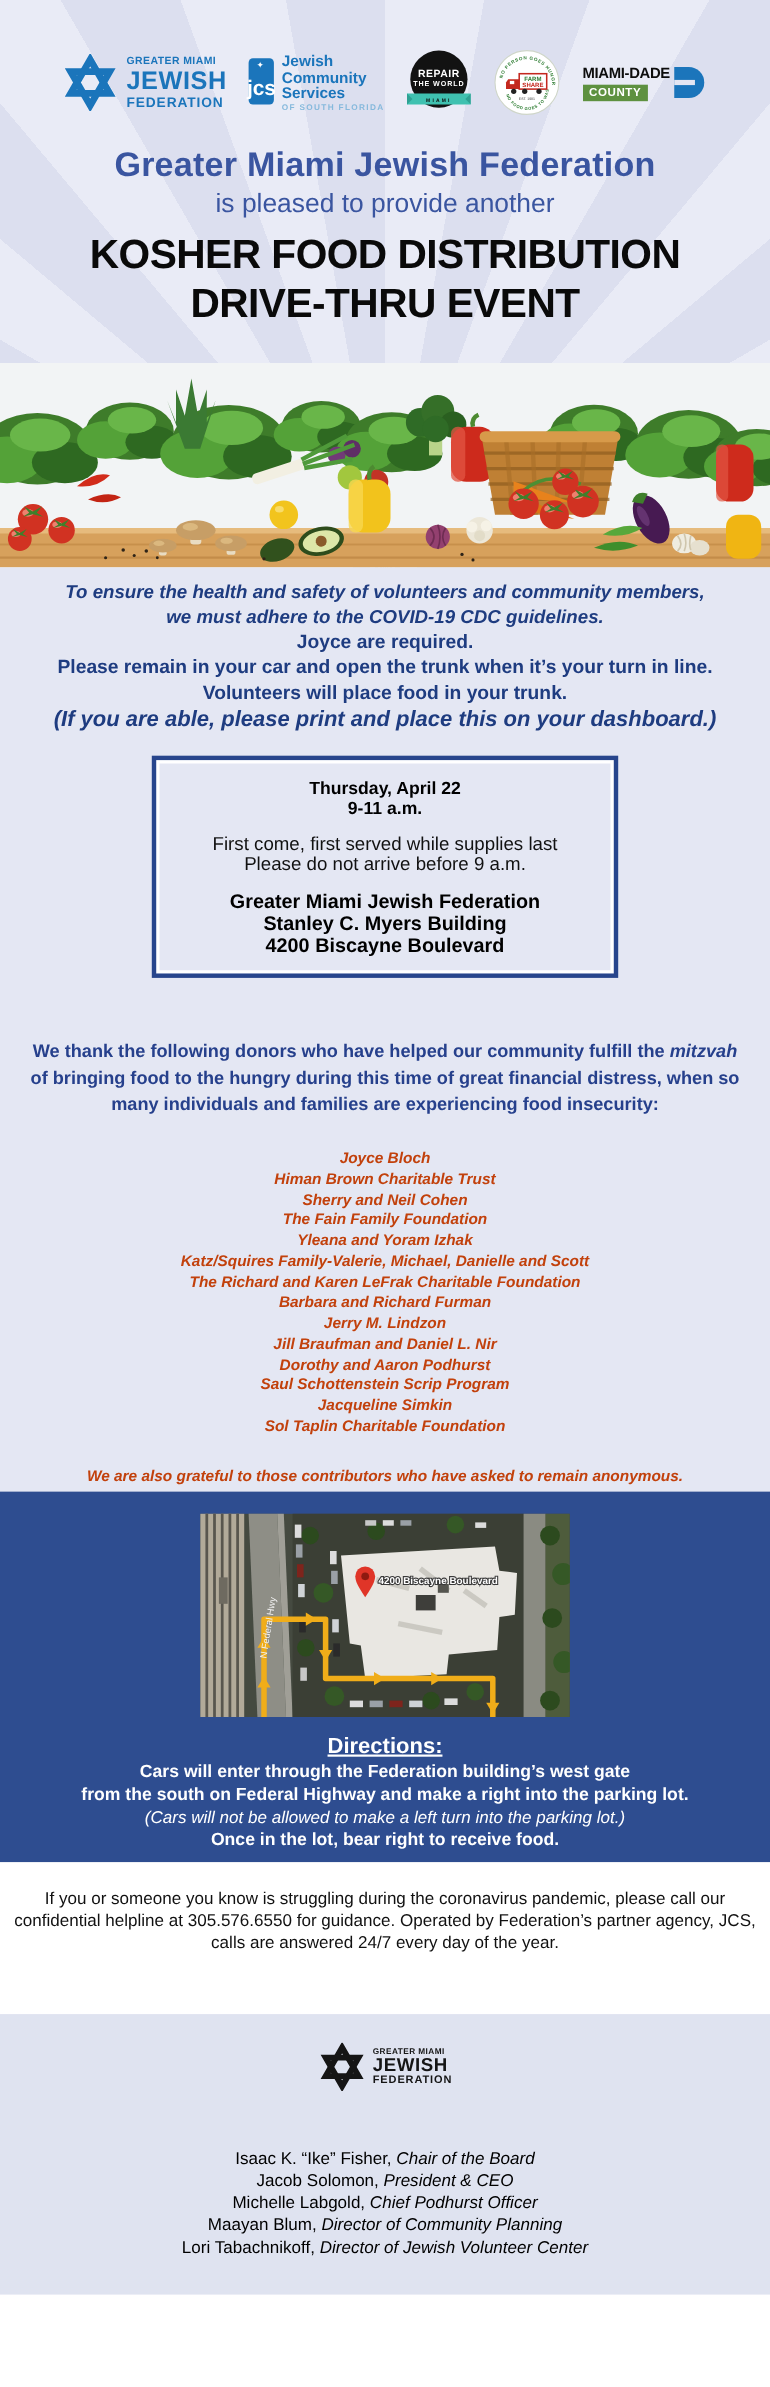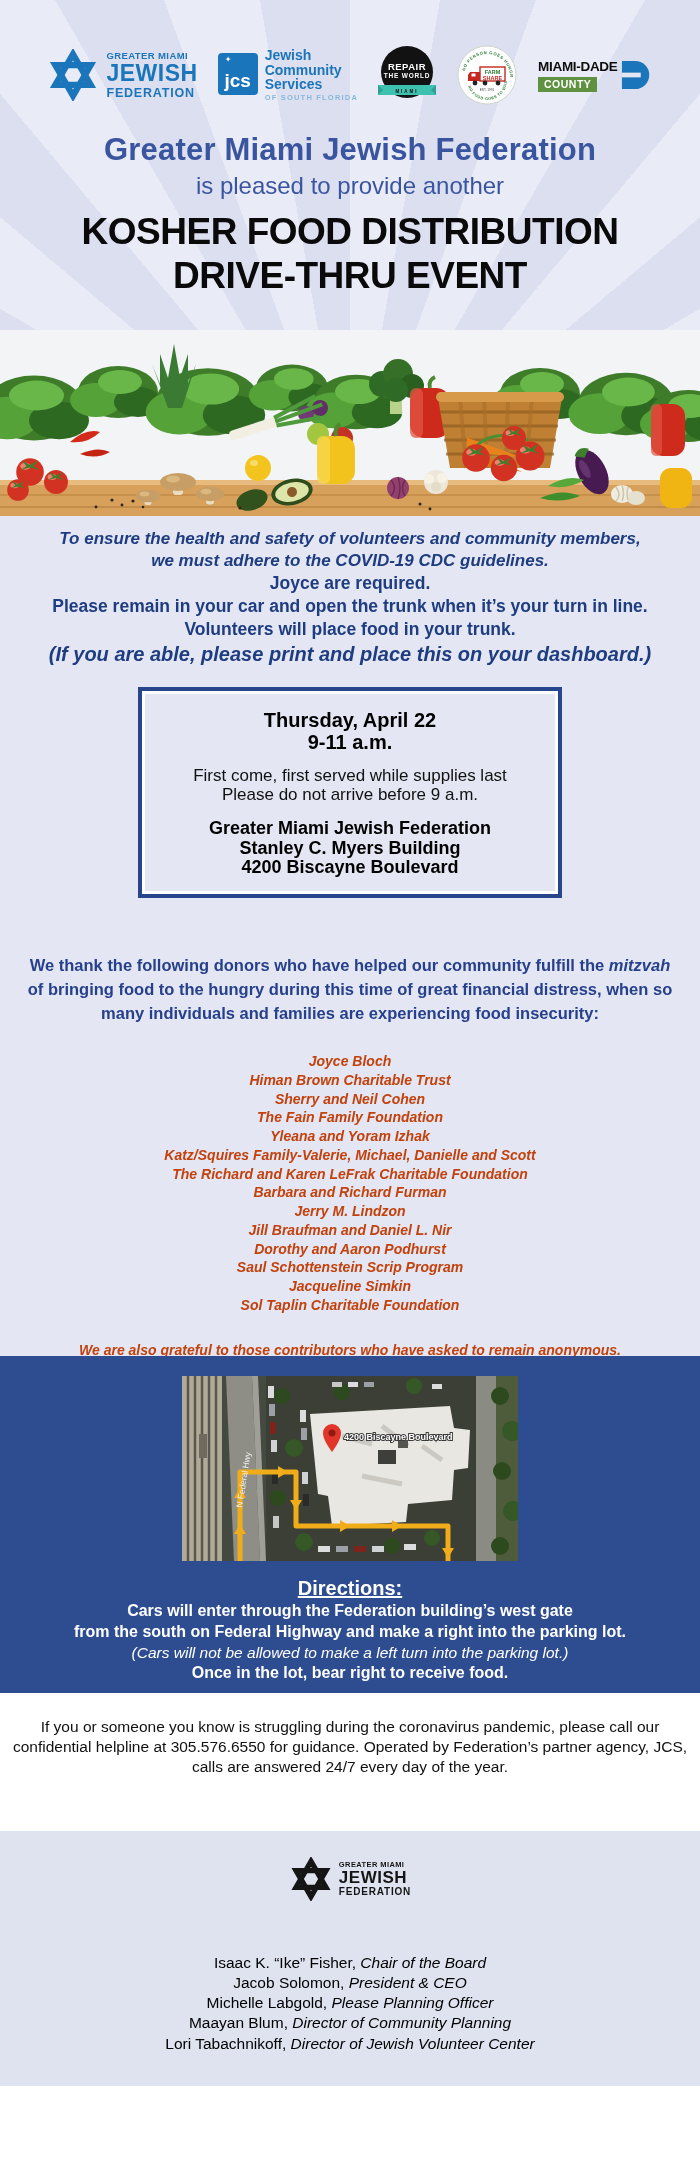--- a/index.html
+++ b/index.html
@@ -15,21 +15,21 @@
   .logos { display:flex; justify-content:center; align-items:center; gap:20px; padding-top:40px; height:110px; }
 
   .gmjf { display:flex; align-items:center; gap:7px; color:#1b75bb; }
   .gmjf .star { width:52px; height:52px; }
   .gmjf-text { text-align:left; line-height:1; }
   .gmjf-l1 { font-size:9.5px; font-weight:bold; letter-spacing:.4px; }
   .gmjf-l2 { font-size:23px; font-weight:bold; letter-spacing:.5px; margin-top:2px; }
   .gmjf-l3 { font-size:12.5px; font-weight:bold; letter-spacing:.8px; margin-top:2px; }
 
   .jcs { display:flex; align-items:flex-start; gap:7px; }
-  .jcs-box { width:40px; height:42px; margin-top:5px; background:#1b75bb; border-radius:4px;
+  .jcs-box { width:23px; height:42px; margin-top:5px; background:#1b75bb; border-radius:4px;
     display:flex; align-items:flex-end; justify-content:center; position:relative; }
   .jcs-box::after { content:"✦"; position:absolute; top:2px; left:7px; color:#fff; font-size:8px; }
   .jcs-mono { color:#fff; font-weight:bold; font-size:19px; line-height:1; padding-bottom:5px; }
   .jcs-text { text-align:left; color:#1b75bb; font-weight:bold; font-size:14px; line-height:1.05; }
   .jcs-l4 { color:#86b9dc; font-size:7.5px; letter-spacing:1.2px; margin-top:2px; }
 
   .mdc { display:flex; align-items:center; gap:3px; }
   .mdc-left { text-align:left; }
   .mdc-name { font-size:13.5px; font-weight:bold; color:#0d0d0d; letter-spacing:-.3px; }
   .mdc-county { display:inline-block; background:#5e9140; color:#fff; font-size:10.5px;
@@ -44,21 +44,21 @@
 
   
   .mid { height:840px; background:#e4e7f3; text-align:center; overflow:hidden; }
   .covid { margin-top:12px; color:#1e3c80; }
   .covid .bi { font-weight:bold; font-style:italic; font-size:17px; line-height:1.3; }
   .covid .b  { font-weight:bold; font-size:17.5px; line-height:1.32; }
   .covid .sm { font-weight:bold; font-style:italic; font-size:20px; line-height:1.3; }
 
   .event-box { width:424px; margin:20px auto 0; border:4px solid #27458c;
     box-shadow:inset 0 0 0 3px #fff; padding:18px 8px 16px; background:#e4e7f3; }
-  .ev-date, .ev-time { font-size:20px; font-weight:bold; line-height:1.1; color:#000; }
+  .ev-date, .ev-time { font-size:16px; font-weight:bold; line-height:1.1; color:#000; }
   .ev-note { font-size:17px; line-height:1.1; color:#111; }
   .ev-addr { font-size:18px; font-weight:bold; line-height:1.1; color:#000; }
   .gap13 { height:14px; }
 
   .donor-intro { margin:56px auto 0; max-width:650px; color:#26408c; font-weight:bold;
     font-size:16.5px; line-height:1.45; }
   .donor-intro .it { font-style:italic; }
   .donor-list { margin-top:26px; color:#c2410c; font-weight:bold; font-style:italic;
     font-size:14px; line-height:1.34; }
   .farm-note { margin-top:46px; color:#26408c; font-weight:bold; font-size:15px; }
@@ -470,21 +470,21 @@
         <div class="f-l3">FEDERATION</div>
       </div>
     </div>
 
     <div class="leaders">
 
         <div class="leader"><span>Isaac K. “Ike” Fisher,</span> <span class="it">Chair of the Board</span></div>
 
         <div class="leader"><span>Jacob Solomon,</span> <span class="it">President &amp; CEO</span></div>
 
-        <div class="leader"><span>Michelle Labgold,</span> <span class="it">Please Planning Officer</span></div>
+        <div class="leader"><span>Michelle Labgold,</span> <span class="it">Chief Podhurst Officer</span></div>
 
         <div class="leader"><span>Maayan Blum,</span> <span class="it">Director of Community Planning</span></div>
 
         <div class="leader"><span>Lori Tabachnikoff,</span> <span class="it">Director of Jewish Volunteer Center</span></div>
       </div>
   </div>
 
 </div>
 
 </body></html>

